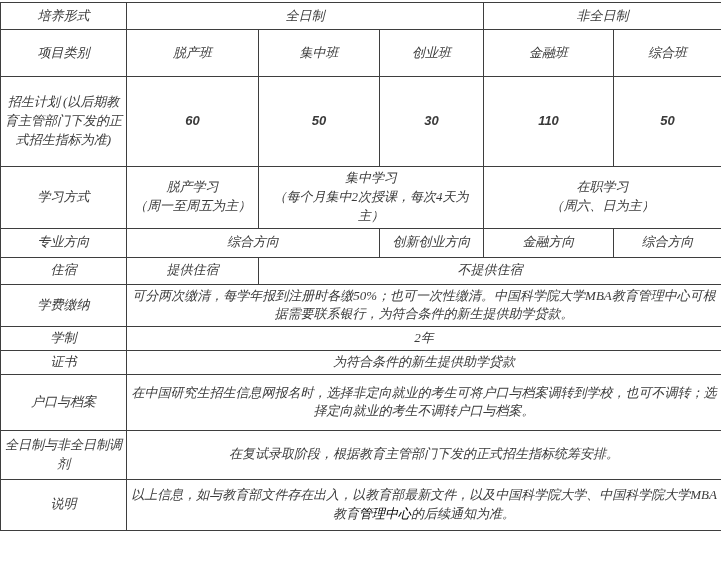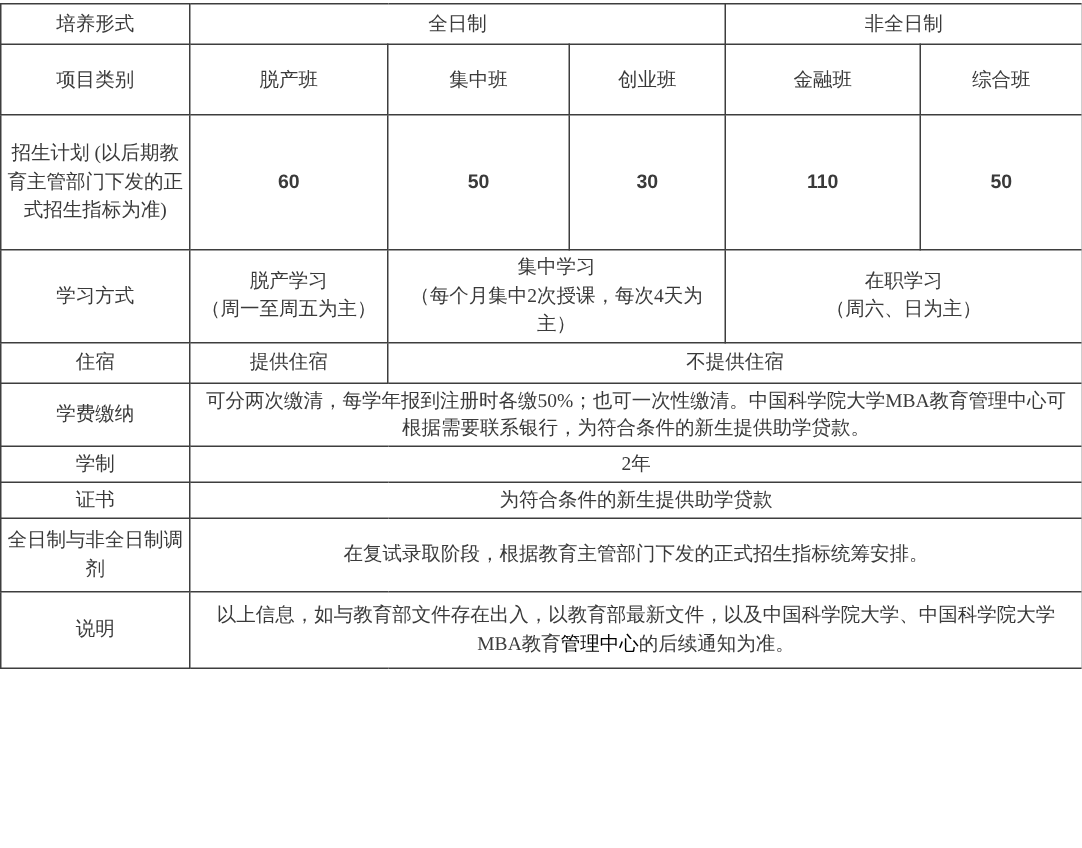--- a/index.html
+++ b/index.html
@@ -7,20 +7,21 @@
     margin: 0; padding: 0;
     width: 721px; height: 565px;
     background: #ffffff;
     font-family: "Liberation Serif", "DejaVu Serif", serif;
   }
   table.adm {
     border-collapse: collapse;
     table-layout: fixed;
     width: 721px;
     margin: 2px 0 0 0;
+    font-style: italic;
   }
   table.adm td {
     border: 1px solid #3e3e3e;
     text-align: center;
     vertical-align: middle;
     font-size: 13px;
     color: #3a3a3a;
     padding: 2px 4px;
     overflow: hidden;
     line-height: 1.45;
@@ -93,20 +94,27 @@
   <tr class="r4">
     <td class="lbl">学习方式</td>
     <td class="two-line">脱产学习
 （周一至周五为主）</td>
     <td class="two-line" colspan="2">集中学习
 （每个月集中2次授课，每次4天为主）</td>
     <td class="two-line" colspan="2">在职学习
 （周六、日为主）</td>
   </tr>
 
+  <tr class="r5">
+    <td class="lbl">专业方向</td>
+    <td colspan="2">综合方向</td>
+    <td>创新创业方向</td>
+    <td>金融方向</td>
+    <td>综合方向</td>
+  </tr>
 
   <tr class="r6">
     <td class="lbl">住宿</td>
     <td>提供住宿</td>
     <td colspan="4">不提供住宿</td>
   </tr>
 
 
   <tr class="r8">
     <td class="lbl">学费缴纳</td>
@@ -116,20 +124,24 @@
   <tr class="r9">
     <td class="lbl">学制</td>
     <td colspan="5">2年</td>
   </tr>
 
   <tr class="r10">
     <td class="lbl">证书</td>
     <td colspan="5">为符合条件的新生提供助学贷款</td>
   </tr>
 
+  <tr class="r11">
+    <td class="lbl">户口与档案</td>
+    <td class="lt" colspan="5">在中国研究生招生信息网报名时，选择非定向就业的考生可将户口与档案调转到学校，也可不调转；选择定向就业的考生不调转户口与档案。</td>
+  </tr>
 
   <tr class="r12">
     <td class="lbl">全日制与非全日制调剂</td>
     <td class="lt" colspan="5">在复试录取阶段，根据教育主管部门下发的正式招生指标统筹安排。</td>
   </tr>
 
   <tr class="r13">
     <td class="lbl">说明</td>
     <td class="lt" colspan="5"><span>以上信息，如与教育部文件存在出入，以教育部最新文件，以及中国科学院大学、中国科学院大学MBA教育</span><span class="muted">管理中心</span><span>的后续通知为准。</span></td>
   </tr>

